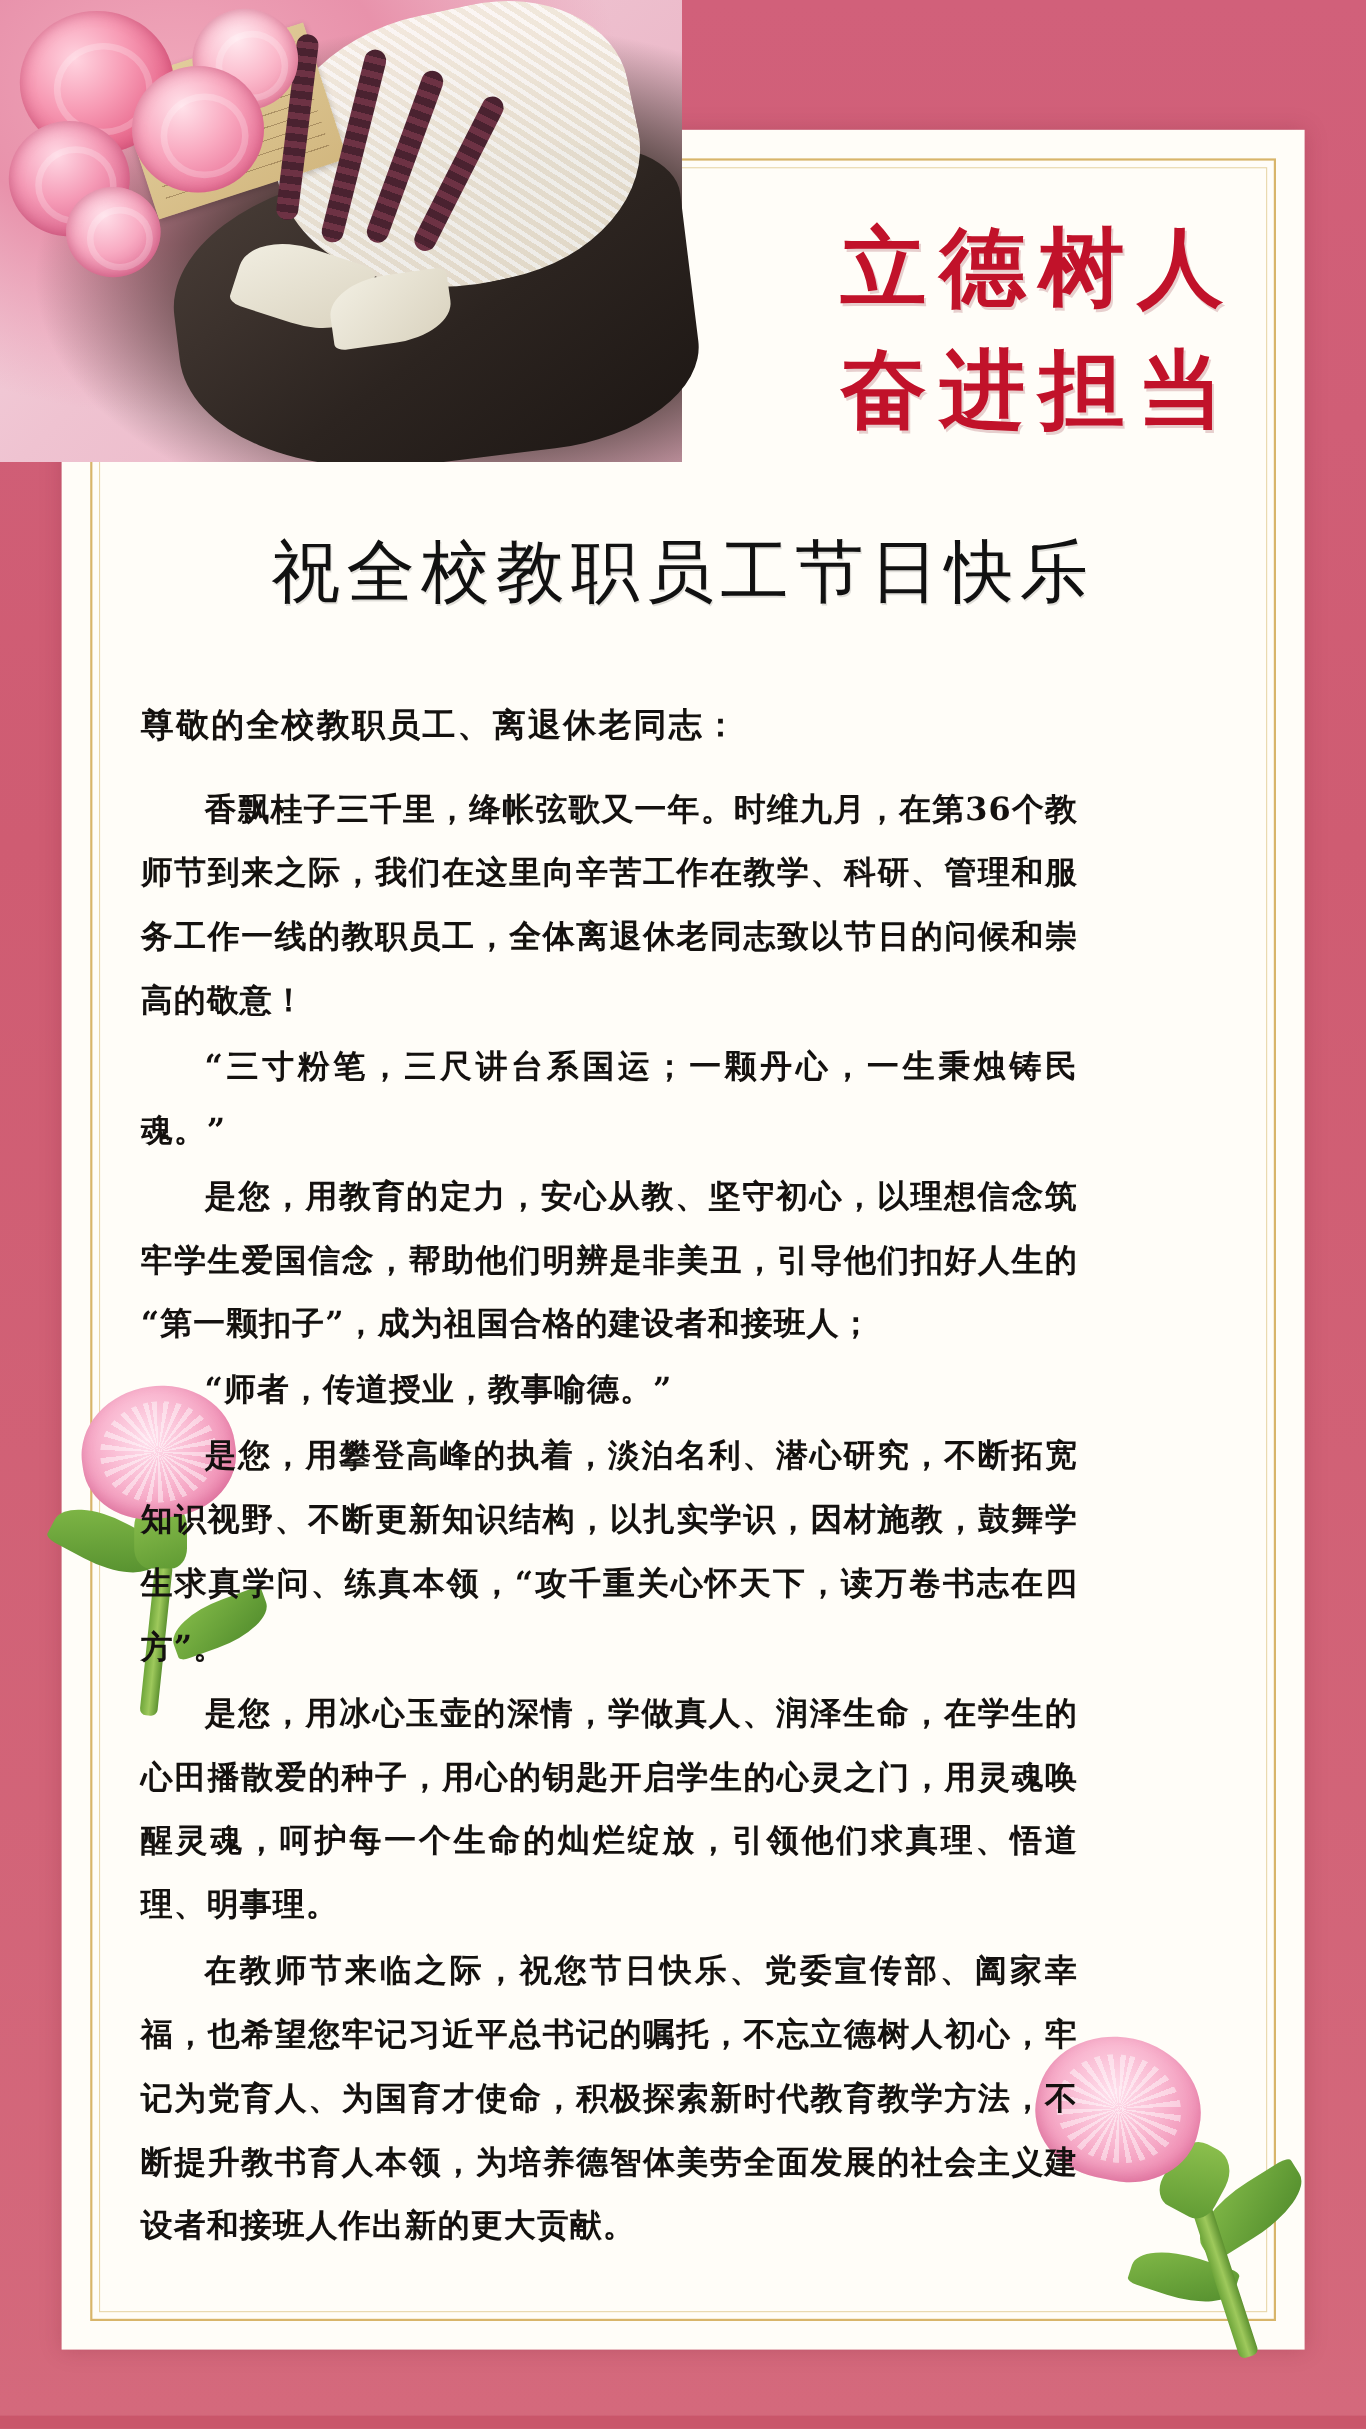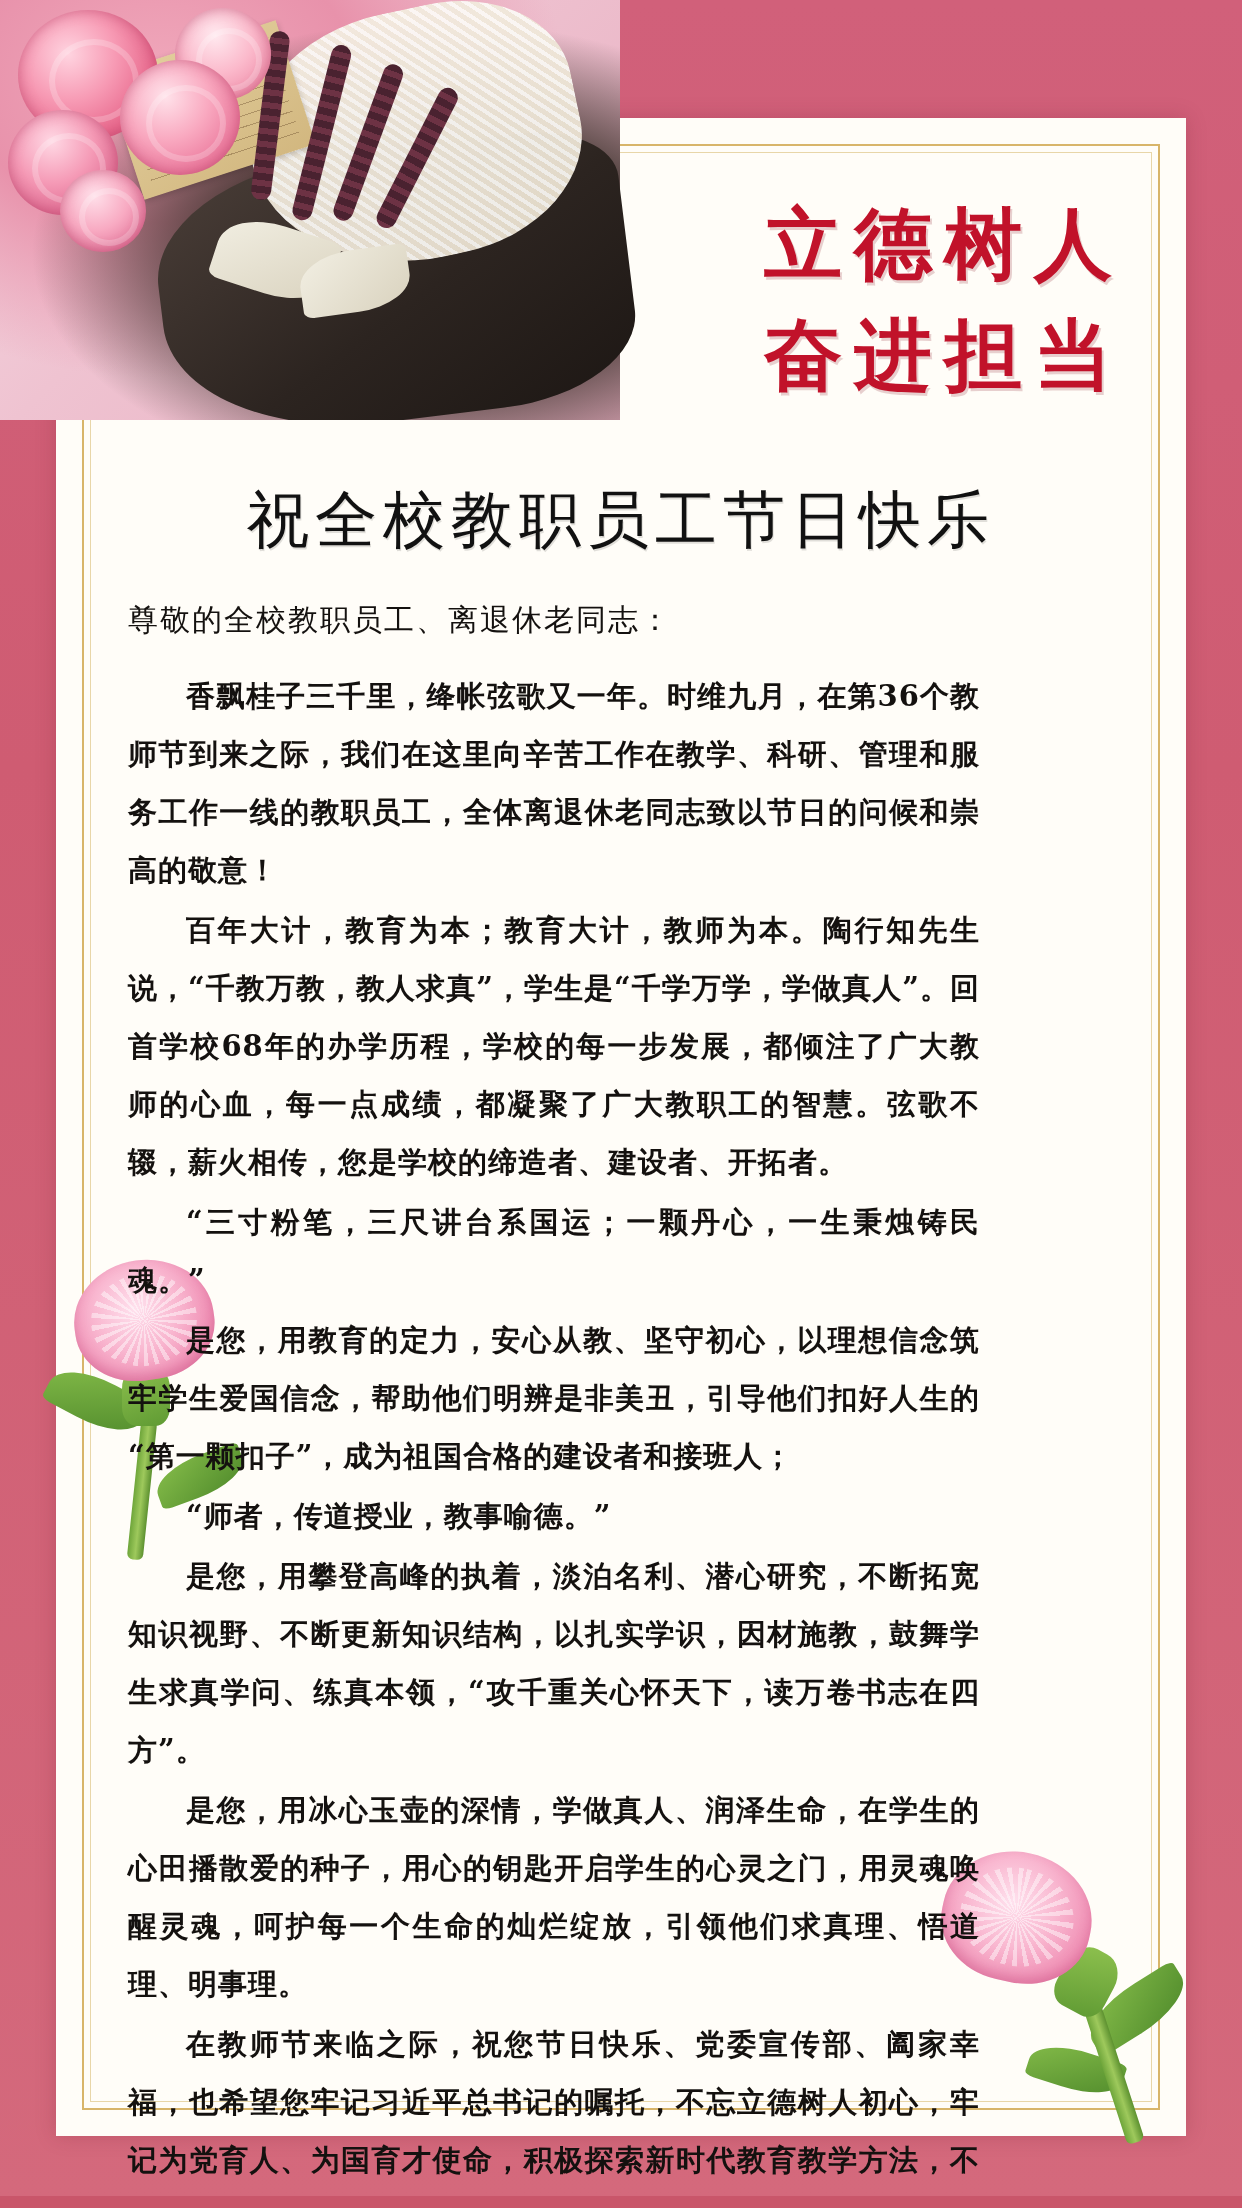--- a/index.html
+++ b/index.html
@@ -238,23 +238,24 @@
     position: absolute;
     left: 128px;
     top: 600px;
     width: 852px;
     z-index: 8;
     color: #14110f;
     font-family: "DejaVu Serif", "Liberation Serif", serif;
   }
   .salutation {
     font-size: 30px;
-    font-weight: normal;
+    font-weight: bold;
     letter-spacing: 2px;
     margin-bottom: 26px;
+    margin-top: 39px;
   }
   .para {
     font-size: 29px;
     line-height: 58px;
     letter-spacing: 1px;
     text-align: justify;
     text-justify: inter-ideograph;
     text-indent: 2em;
     margin: 0 0 2px 0;
     font-weight: bold;
@@ -322,21 +323,20 @@
   <div class="slogan">
     <span class="ln ln1">立德树人</span>
     <span class="ln ln2">奋进担当</span>
   </div>
 
   <div class="wish-title">祝全校教职员工节日快乐</div>
 
   <div class="letter">
     <div class="salutation">尊敬的全校教职员工、离退休老同志：</div>
     <p class="para">香飘桂子三千里，绛帐弦歌又一年。时维九月，在第36个教师节到来之际，我们在这里向辛苦工作在教学、科研、管理和服务工作一线的教职员工，全体离退休老同志致以节日的问候和崇高的敬意！</p>
-    <p class="para">百年大计，教育为本；教育大计，教师为本。陶行知先生说，“千教万教，教人求真”，学生是“千学万学，学做真人”。回首学校68年的办学历程，学校的每一步发展，都倾注了广大教师的心血，每一点成绩，都凝聚了广大教职工的智慧。弦歌不辍，薪火相传，您是学校的缔造者、建设者、开拓者。</p>
     <p class="para">“三寸粉笔，三尺讲台系国运；一颗丹心，一生秉烛铸民魂。”</p>
     <p class="para">是您，用教育的定力，安心从教、坚守初心，以理想信念筑牢学生爱国信念，帮助他们明辨是非美丑，引导他们扣好人生的“第一颗扣子”，成为祖国合格的建设者和接班人；</p>
     <p class="para">“师者，传道授业，教事喻德。”</p>
     <p class="para">是您，用攀登高峰的执着，淡泊名利、潜心研究，不断拓宽知识视野、不断更新知识结构，以扎实学识，因材施教，鼓舞学生求真学问、练真本领，“攻千重关心怀天下，读万卷书志在四方”。</p>
     <p class="para">是您，用冰心玉壶的深情，学做真人、润泽生命，在学生的心田播散爱的种子，用心的钥匙开启学生的心灵之门，用灵魂唤醒灵魂，呵护每一个生命的灿烂绽放，引领他们求真理、悟道理、明事理。</p>
     <p class="para">在教师节来临之际，祝您节日快乐、党委宣传部、阖家幸福，也希望您牢记习近平总书记的嘱托，不忘立德树人初心，牢记为党育人、为国育才使命，积极探索新时代教育教学方法，不断提升教书育人本领，为培养德智体美劳全面发展的社会主义建设者和接班人作出新的更大贡献。</p>
   </div>
 
 
 </div>

